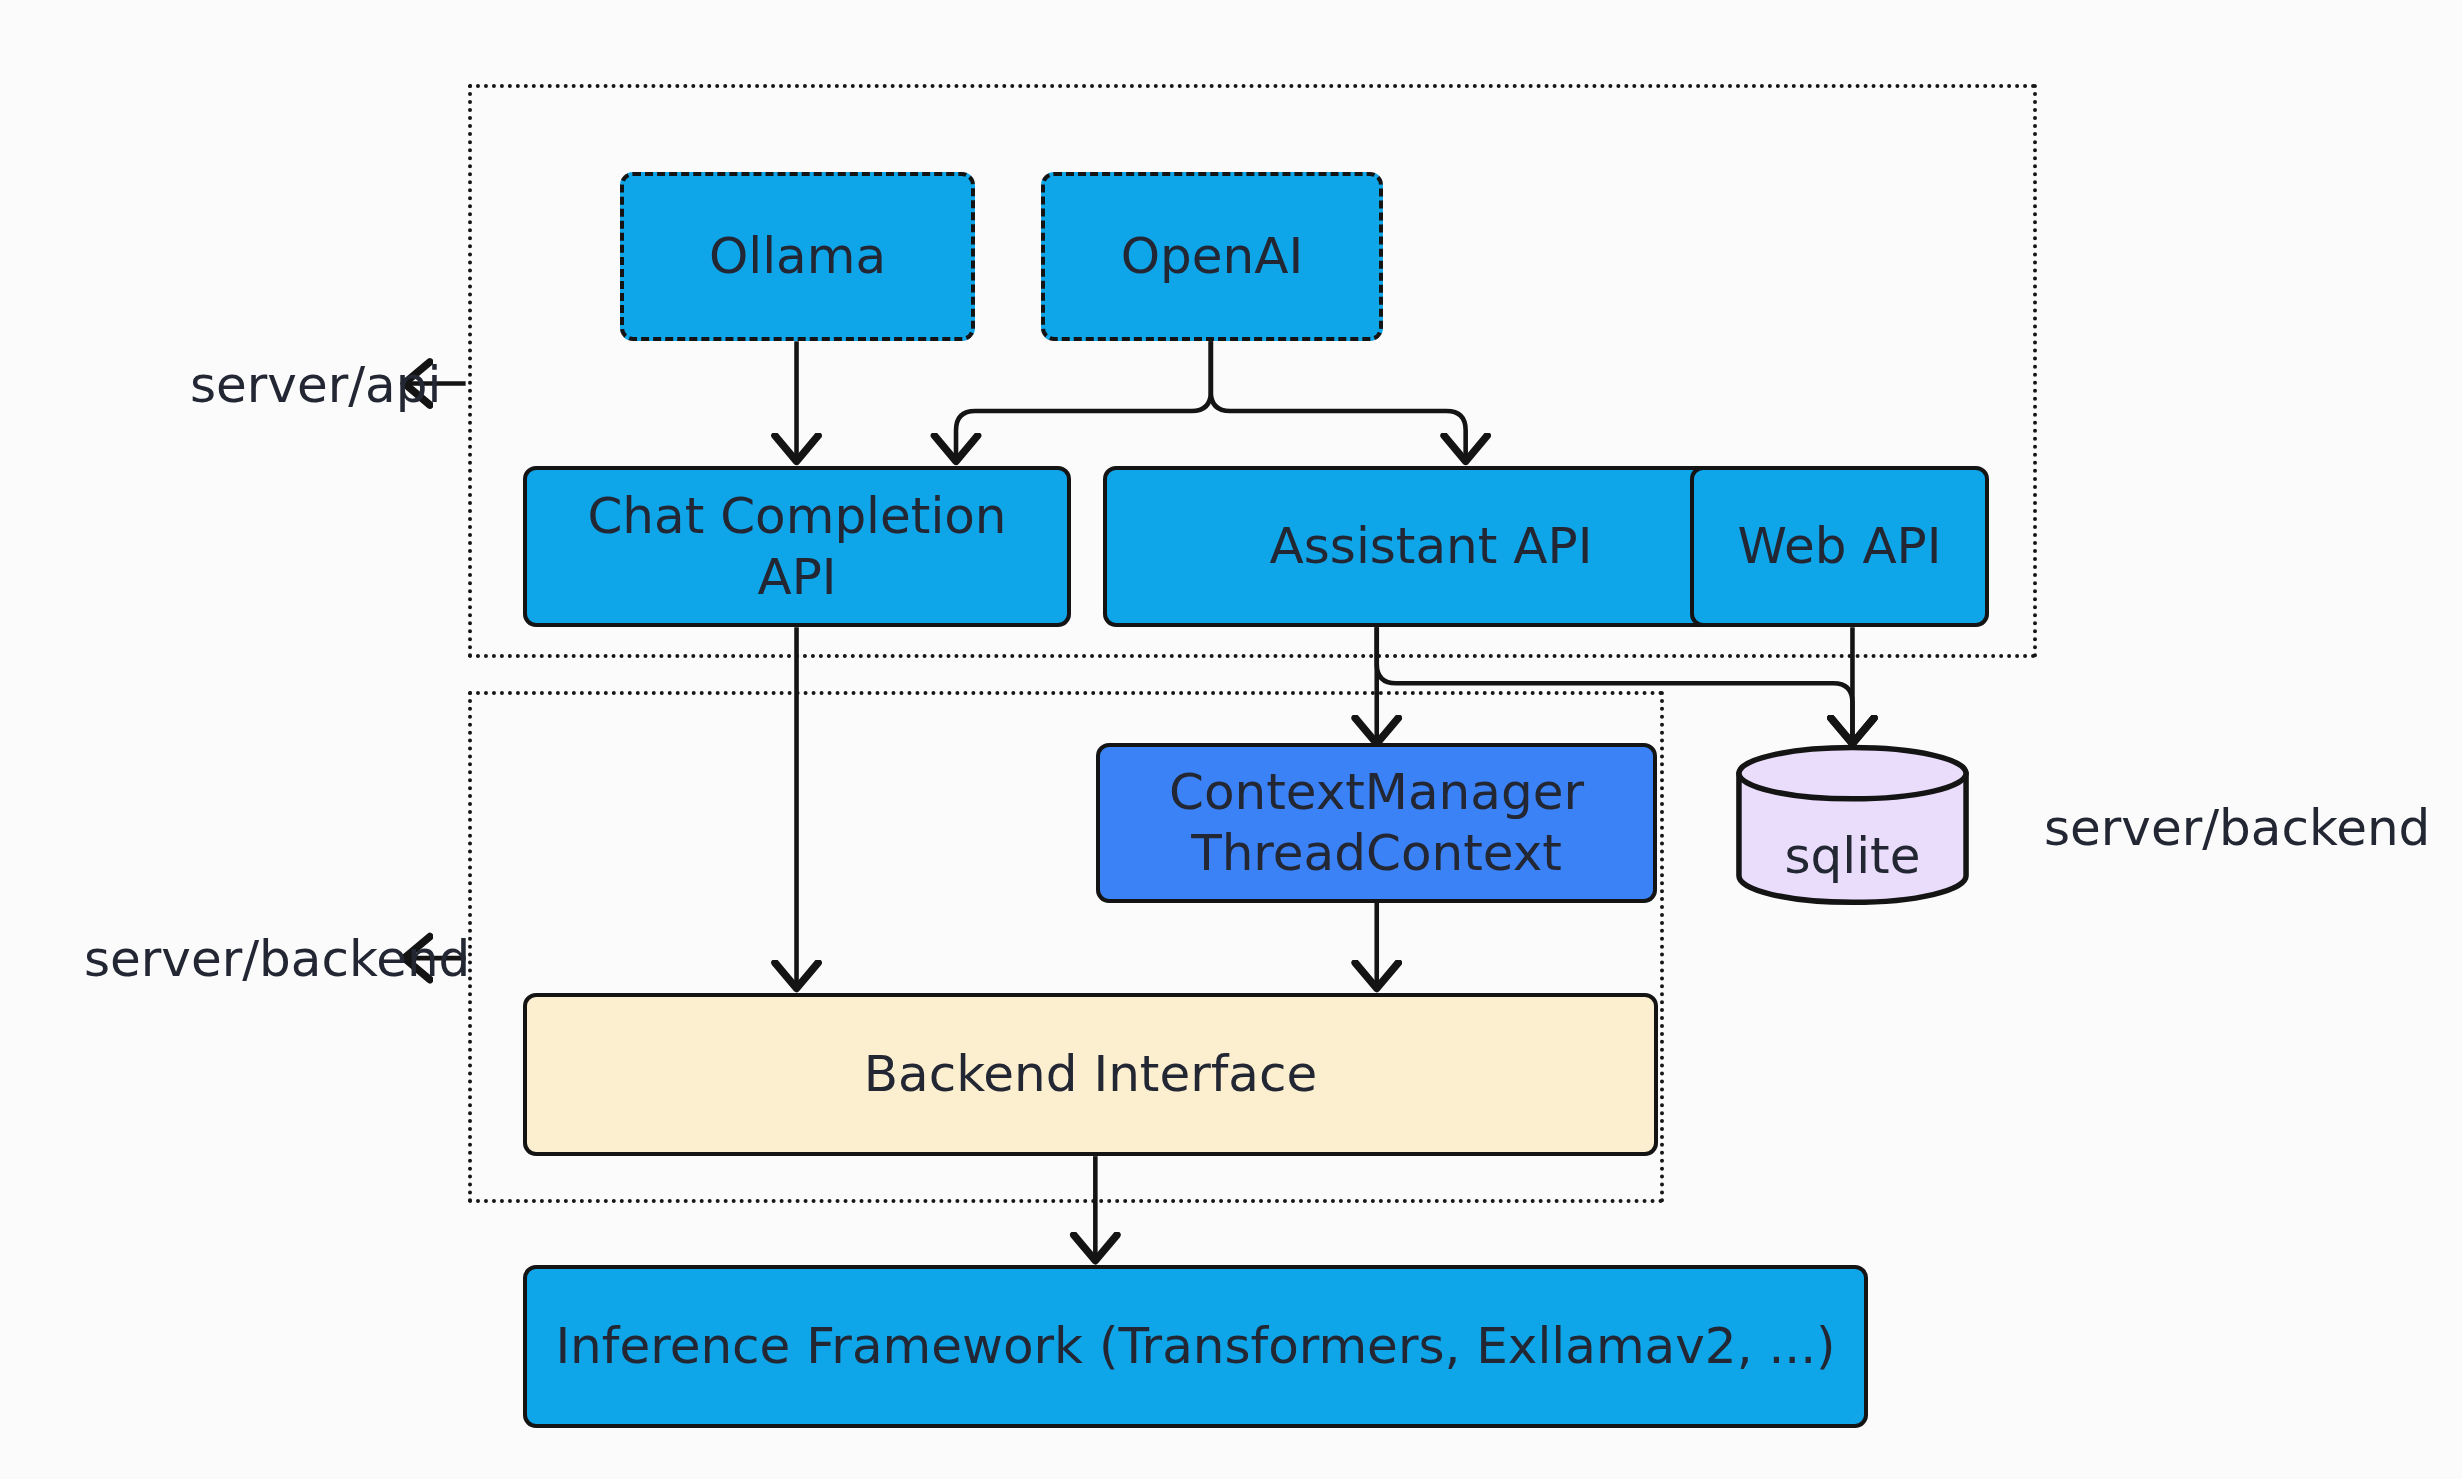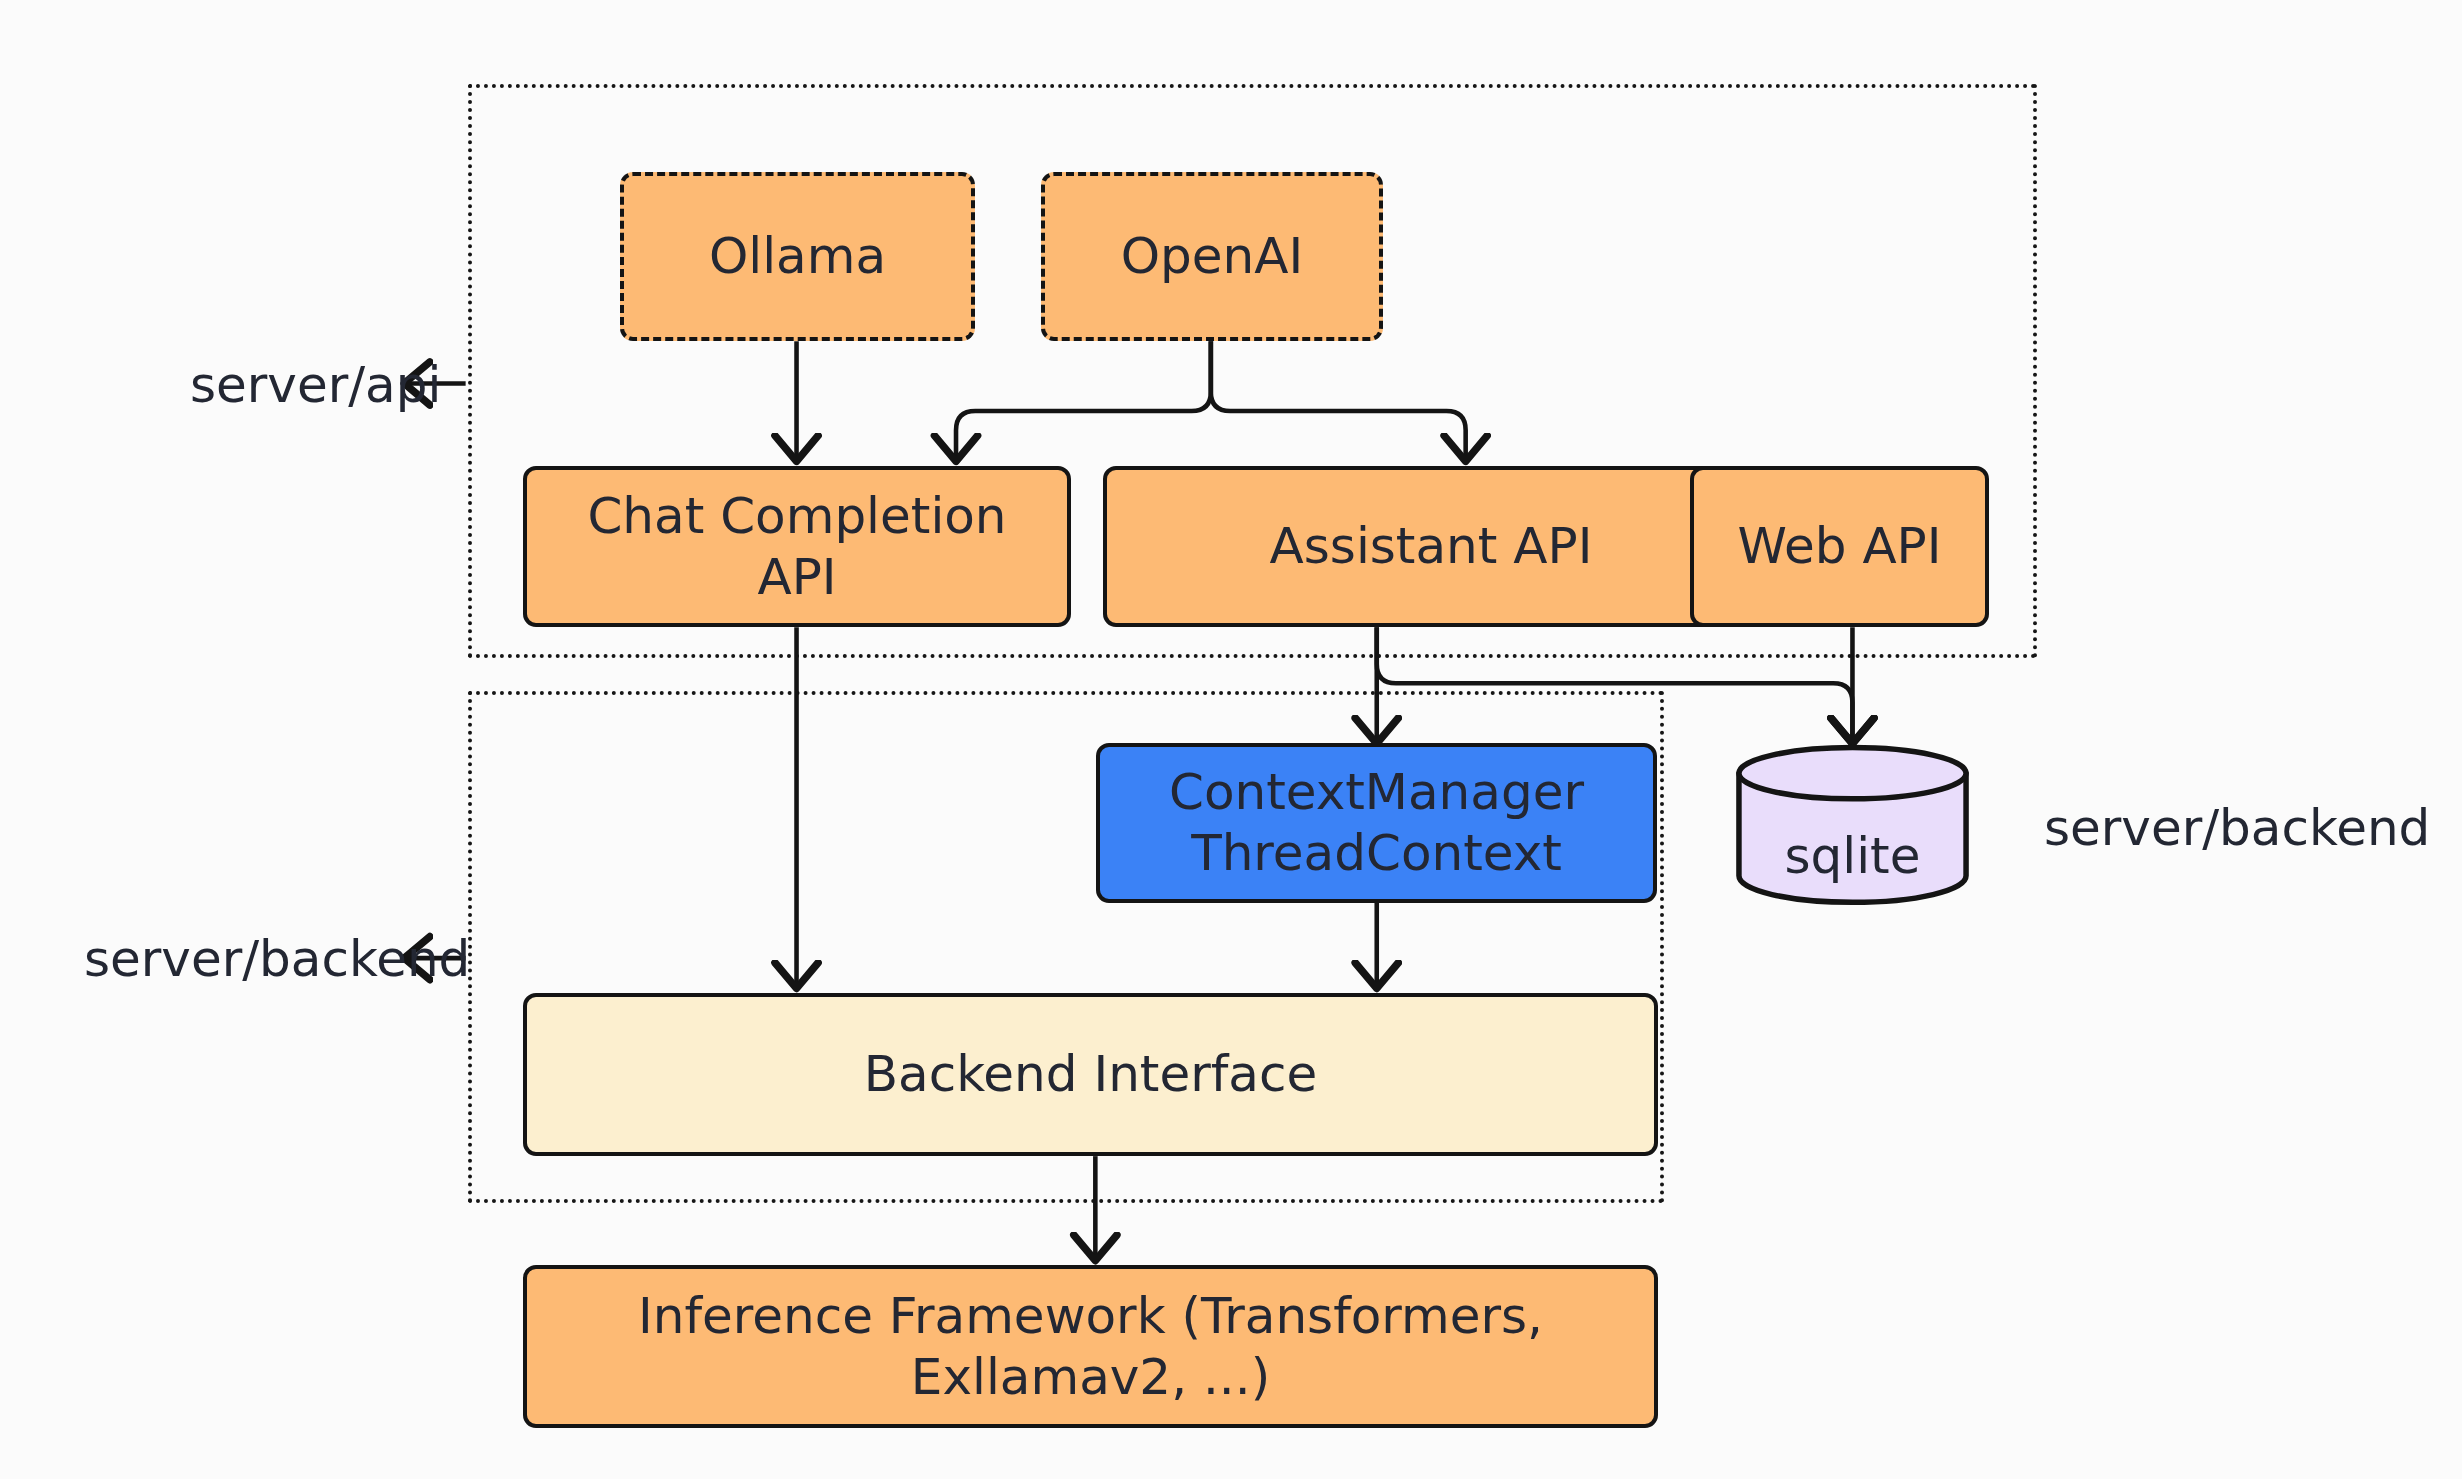--- a/index.html
+++ b/index.html
@@ -6,21 +6,21 @@
   body{width:2462px;height:1480px;font-family:"DejaVu Sans",sans-serif;overflow:hidden;}
   #stage{position:relative;width:2462px;height:1480px;background:#fbfbfb;}
   svg#wires{position:absolute;left:0;top:0;width:2462px;height:1480px;pointer-events:none;}
 
   .group-box{position:absolute;border:4.6px dotted #161616;border-radius:1.8px;box-sizing:border-box;background:transparent;}
 
   .node{position:absolute;box-sizing:border-box;display:flex;align-items:center;justify-content:center;
         text-align:center;color:#232733;border-radius:13px;line-height:1.22;}
   .node.solid{border:4.6px solid #141414;}
   .node.dashed{border:4.6px dashed #141414;}
-  .blue{background:#fdba74;}
+  .blue{background:#0ea5e9;}
   .green{background:#3b82f6;}
   .cream{background:#FCEFCF;}
 
   .node-label{white-space:pre-line;padding:0 13px;}
 
   .side-label{position:absolute;color:#232733;white-space:nowrap;}
 
   .cyl{position:absolute;}
   .cyl .cyl-text{position:absolute;left:0;right:0;text-align:center;color:#232733;}
 </style>
@@ -101,18 +101,18 @@
       <path d="M5,33 L5,145 C5,161 60,174 129,174 C198,174 253,161 253,145 L253,33 Z" fill="#E9DDFB" stroke="#141414" stroke-width="6" stroke-linejoin="round"></path>
       <ellipse cx="129" cy="33" rx="124" ry="28" fill="#E9DDFB" stroke="#141414" stroke-width="6"></ellipse>
     </svg>
     <div class="cyl-text" style="top:84px;font-size:50px;">sqlite</div>
   </div>
 
   <div class="node solid cream" style="left:523px;top:993px;width:1135px;height:163px;text-align:right;">
     <span class="node-label" style="font-size:50px;">Backend Interface</span>
   </div>
 
-  <div class="node solid blue" style="left:523px;top:1265px;width:1135px;height:163px;">
+  <div class="node solid blue" style="left:523px;top:1265px;width:1345px;height:163px;">
     <span class="node-label" style="font-size:50px;">Inference Framework (Transformers, Exllamav2, ...)</span>
   </div>
 
 </div>
 
 
 </body></html>

